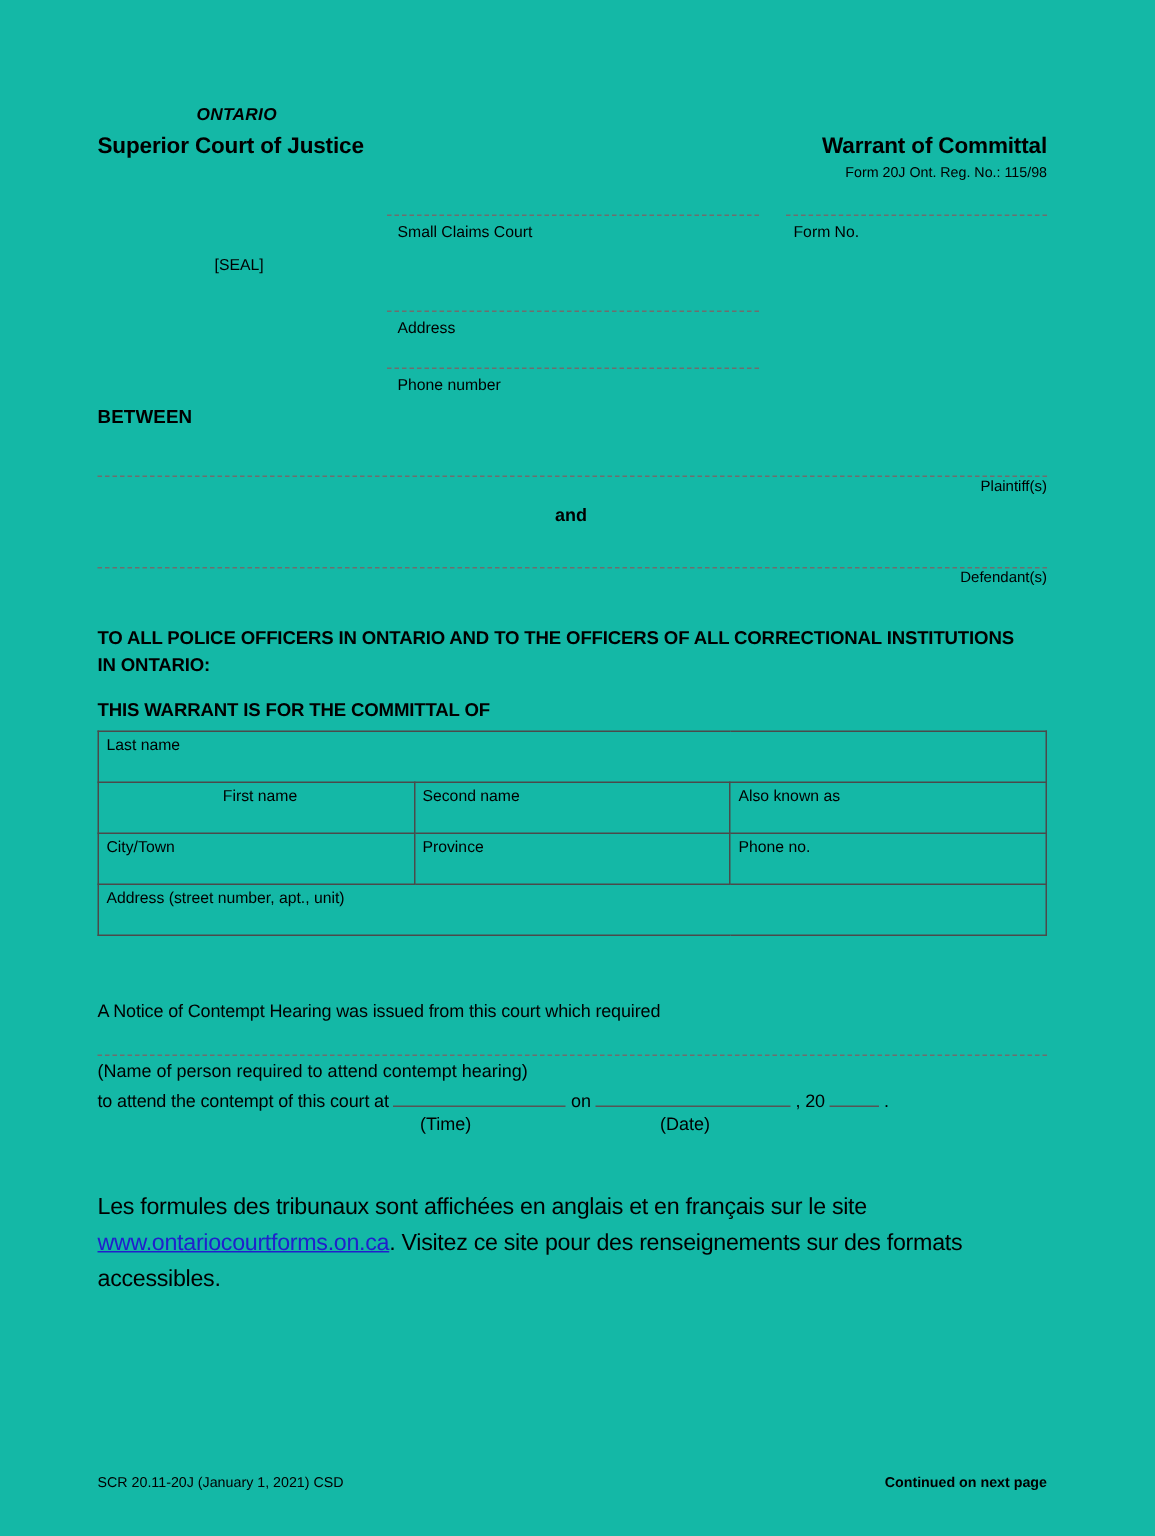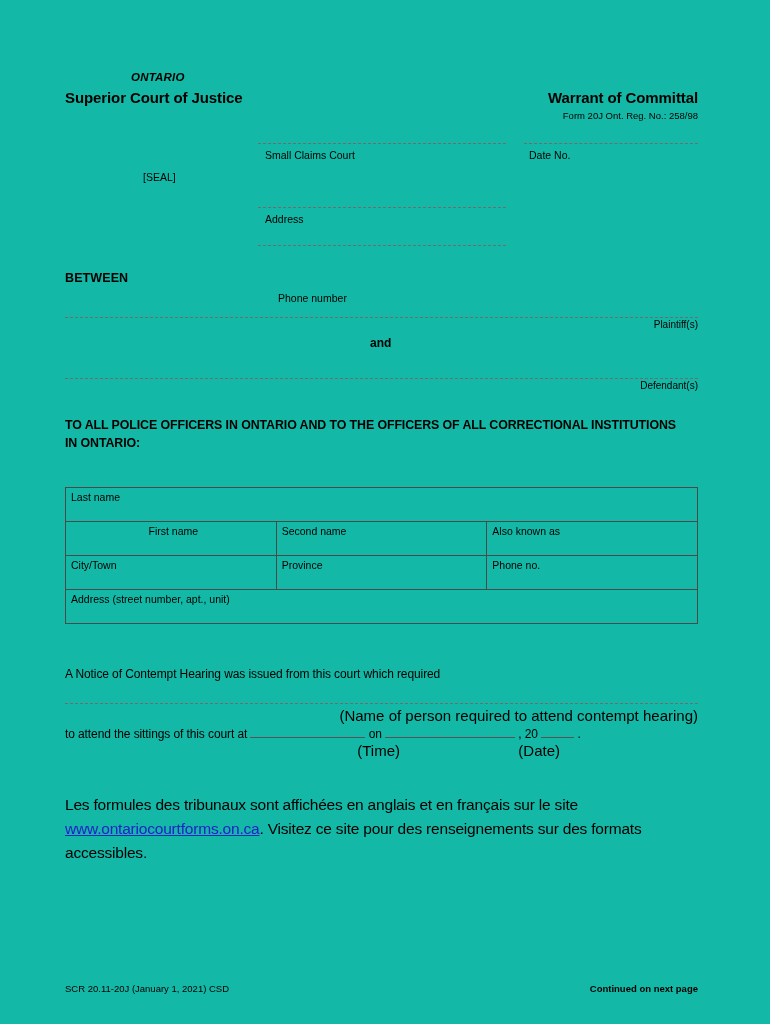--- a/index.html
+++ b/index.html
@@ -126,22 +126,22 @@
   }
 
   
   .notice {
     left: 65px; top: 667px;
     font-size: 12px;
     letter-spacing: -0.1px;
   }
   .subcaption {
     position: absolute;
-    font-size: 15px;
-    text-align: right;
+    font-size: 12px;
+    text-align: left;
   }
   .attendline {
     left: 65px; top: 727px;
     font-size: 12px;
     white-space: nowrap;
     letter-spacing: -0.1px;
   }
   .timecap  { left: 280px; top: 742px; width: 120px; }
   .datecap  { left: 440px; top: 742px; width: 120px; }
 
@@ -174,48 +174,49 @@
 <body>
 
 <div class="page">
 
   <div class="abs ontario">ONTARIO</div>
 
   <div class="abs court-title">Superior Court of Justice</div>
 
   <div class="abs warrant-title">Warrant of Committal</div>
 
-  <div class="abs form-no">Form 20J Ont. Reg. No.: 258/98</div>
+  <div class="abs form-no">Form 20J Ont. Reg. No.: 115/98</div>
 
   <div class="dashrule" style="left:258px; top:143px; width:248px;"></div>
   <div class="fieldlabel" style="left:265px; top:149px;">Small Claims Court</div>
 
   <div class="dashrule" style="left:524px; top:143px; width:174px;"></div>
-  <div class="fieldlabel" style="left:529px; top:149px;">Date No.</div>
+  <div class="fieldlabel" style="left:529px; top:149px;">Form No.</div>
 
   <div class="abs seal">[SEAL]</div>
 
   <div class="dashrule" style="left:258px; top:207px; width:248px;"></div>
   <div class="fieldlabel" style="left:265px; top:213px;">Address</div>
 
   <div class="dashrule" style="left:258px; top:245px; width:248px;"></div>
-  <div class="fieldlabel" style="left:278px; top:251px;margin-top:41px;">Phone number</div>
+  <div class="fieldlabel" style="left:265px; top:251px;">Phone number</div>
 
   <div class="abs between">BETWEEN</div>
 
   <div class="dashrule" style="left:65px; top:317px; width:633px;"></div>
   <div class="party-label" style="right:72px; top:319px;">Plaintiff(s)</div>
 
   <div class="abs andword">and</div>
 
   <div class="dashrule" style="left:65px; top:378px; width:633px;"></div>
   <div class="party-label" style="right:72px; top:380px;">Defendant(s)</div>
 
   <div class="abs directive">TO ALL POLICE OFFICERS IN ONTARIO AND TO THE OFFICERS OF ALL CORRECTIONAL INSTITUTIONS IN ONTARIO:</div>
 
+  <div class="abs committal">THIS WARRANT IS FOR THE COMMITTAL OF</div>
 
   <table class="ptable">
     <tbody>
       <tr>
         <td colspan="3">Last name</td>
       </tr>
       <tr>
         <td style="width:201px;text-align:center;">First name</td>
         <td style="width:207px;margin-left:48px;">Second name</td>
         <td style="width:225px;">Also known as</td>
@@ -230,21 +231,21 @@
       </tr>
     </tbody>
   </table>
 
   <div class="abs notice">A Notice of Contempt Hearing was issued from this court which required</div>
 
   <div class="dashrule" style="left:65px; top:703px; width:633px;"></div>
   <div class="subcaption" style="left:65px; top:707px; width:633px;">(Name of person required to attend contempt hearing)</div>
 
   <div class="abs attendline">
-    <span>to attend the sittings of this court at</span>
+    <span>to attend the contempt of this court at</span>
     <span class="fillrule" style="width:115px;"></span>
     <span>on</span>
     <span class="fillrule" style="width:130px;"></span>
     <span>, 20</span>
     <span class="fillrule" style="width:33px;"></span>
     <span>.</span>
   </div>
 
   <div class="subcaption timecap">(Time)</div>
   <div class="subcaption datecap">(Date)</div>

